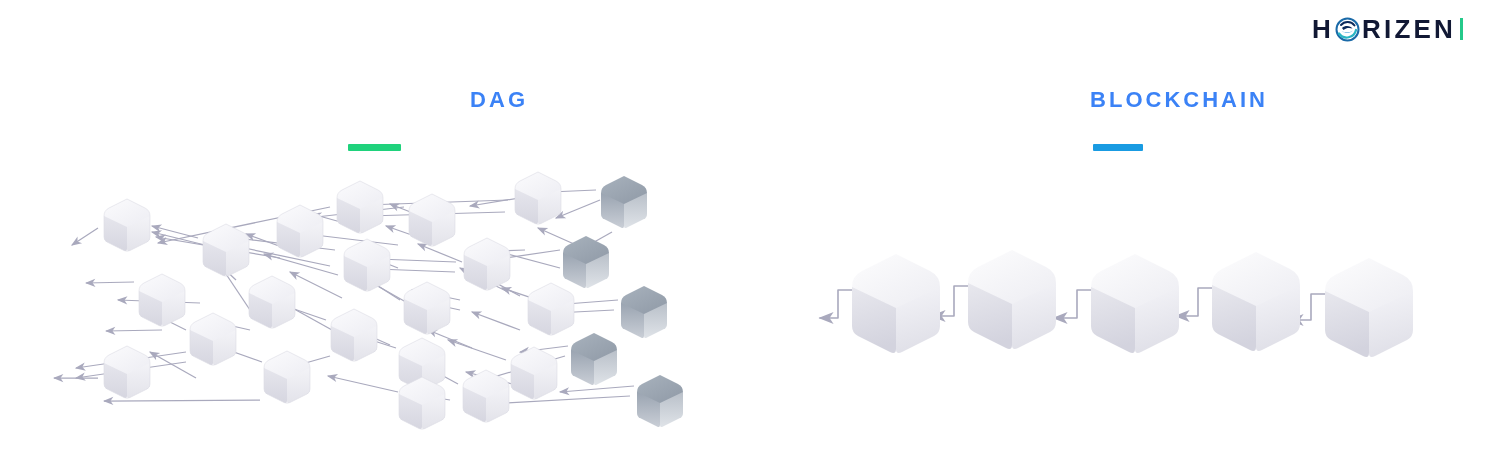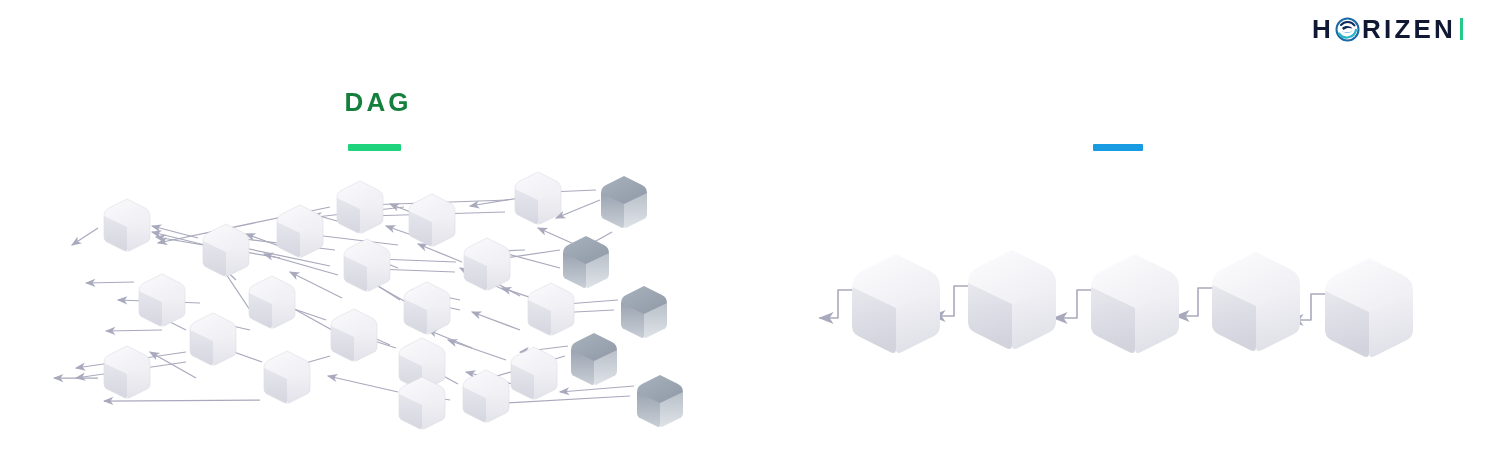--- a/index.html
+++ b/index.html
@@ -38,25 +38,25 @@
   .brand-sep{
     display:inline-block;
     width:3px;height:22px;
     background:#24c98a;
     margin:0 7px 0 4px;
   }
 
   
   .col-title{
     position:absolute;
-    text-align:center;
-    font-size:26px;
+    text-align:right;
+    font-size:22px;
     font-weight:700;
     letter-spacing:3px;
-    color:#15803d;
+    color:#3b82f6;
     line-height:1;
   }
   .rule{
     position:absolute;
     height:7px;border-radius:1px;
   }
 
   
   .diagram{position:absolute;}
   .diagram svg{display:block;}
@@ -79,20 +79,21 @@
         </svg>
       </span>
       <span>RIZEN</span>
       <span class="brand-sep"></span>
     </span>
   </div>
 
   <div class="col-title" style="left:228px;top:89px;width:300px;">DAG</div>
   <div class="rule" style="left:348px;top:144px;width:53px;background:#1fd27c;"></div>
 
+  <div class="col-title" style="left:968px;top:89px;width:300px;">BLOCKCHAIN</div>
   <div class="rule" style="left:1093px;top:144px;width:50px;background:#199be2;"></div>
 
   <div class="diagram" style="left:0;top:0;">
     <svg width="760" height="458" viewBox="0 0 760 458">
       <defs>
         <linearGradient id="topL" x1="0" y1="0" x2="0.6" y2="1">
           <stop offset="0%" stop-color="#fbfbfd"></stop>
             <stop offset="100%" stop-color="#ececf2"></stop>
         </linearGradient>
         <linearGradient id="leftL" x1="0" y1="0" x2="0" y2="1">

